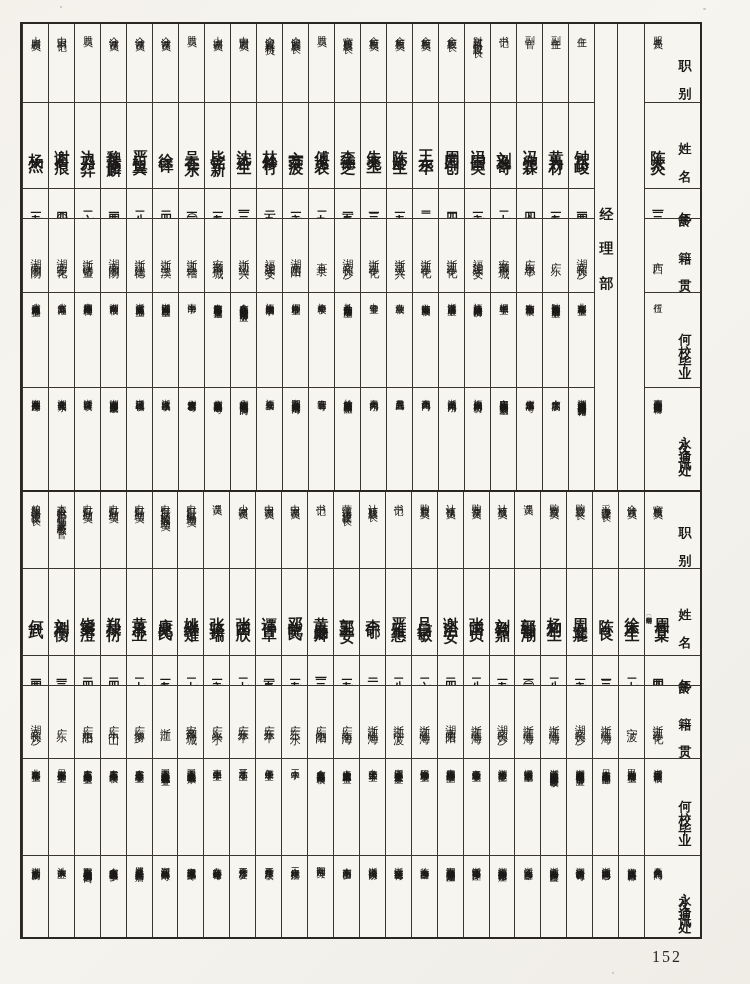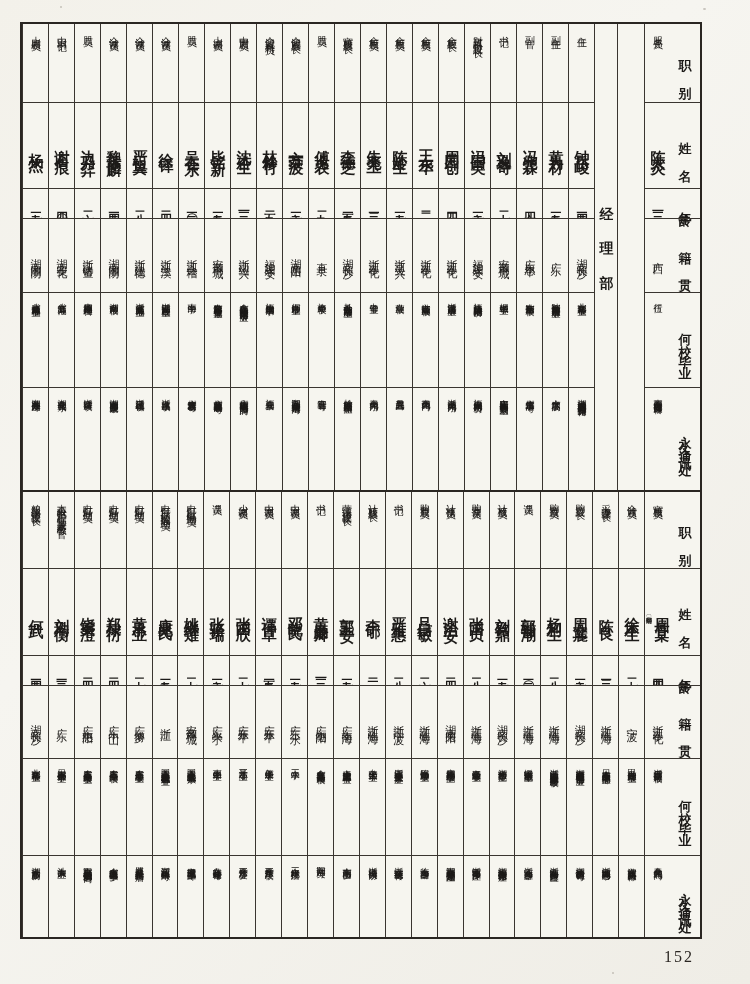--- a/index.html
+++ b/index.html
@@ -48,21 +48,21 @@
   .h-school{height:var(--h-school);}
   .h-addr{flex:1 1 auto;}
   .hdr-cell .vt{font-size:13px;font-weight:bold;line-height:1;}
   .h-role .vt,.h-name .vt,.h-origin .vt{letter-spacing:2.1em;margin-bottom:-2.1em;}
   .h-age .vt{letter-spacing:0.15em;}
   .h-school .vt{letter-spacing:0.85em;margin-bottom:-0.85em;}
   .h-addr .vt{letter-spacing:0.55em;margin-bottom:-0.55em;}
   
   .label-col .vt{font-size:14px;font-weight:bold;letter-spacing:2.4em;padding-top:172px;}
   .spacer-col{background:#f6f5ef;}
-  .page-number{position:absolute;right:56px;bottom:18px;font-size:16px;letter-spacing:2px;color:#2a2622;
+  .page-number{position:absolute;right:68px;bottom:18px;font-size:16px;letter-spacing:2px;color:#2a2622;
     font-family:"Liberation Serif","DejaVu Serif",serif;}
   
   .speck{position:absolute;background:#9a948a;border-radius:50%;opacity:.5;}
 </style>
 </head>
 <body>
 
 <div class="sheet">
   <div class="half top" id="top-half">
   <div class="col hdr-col">

